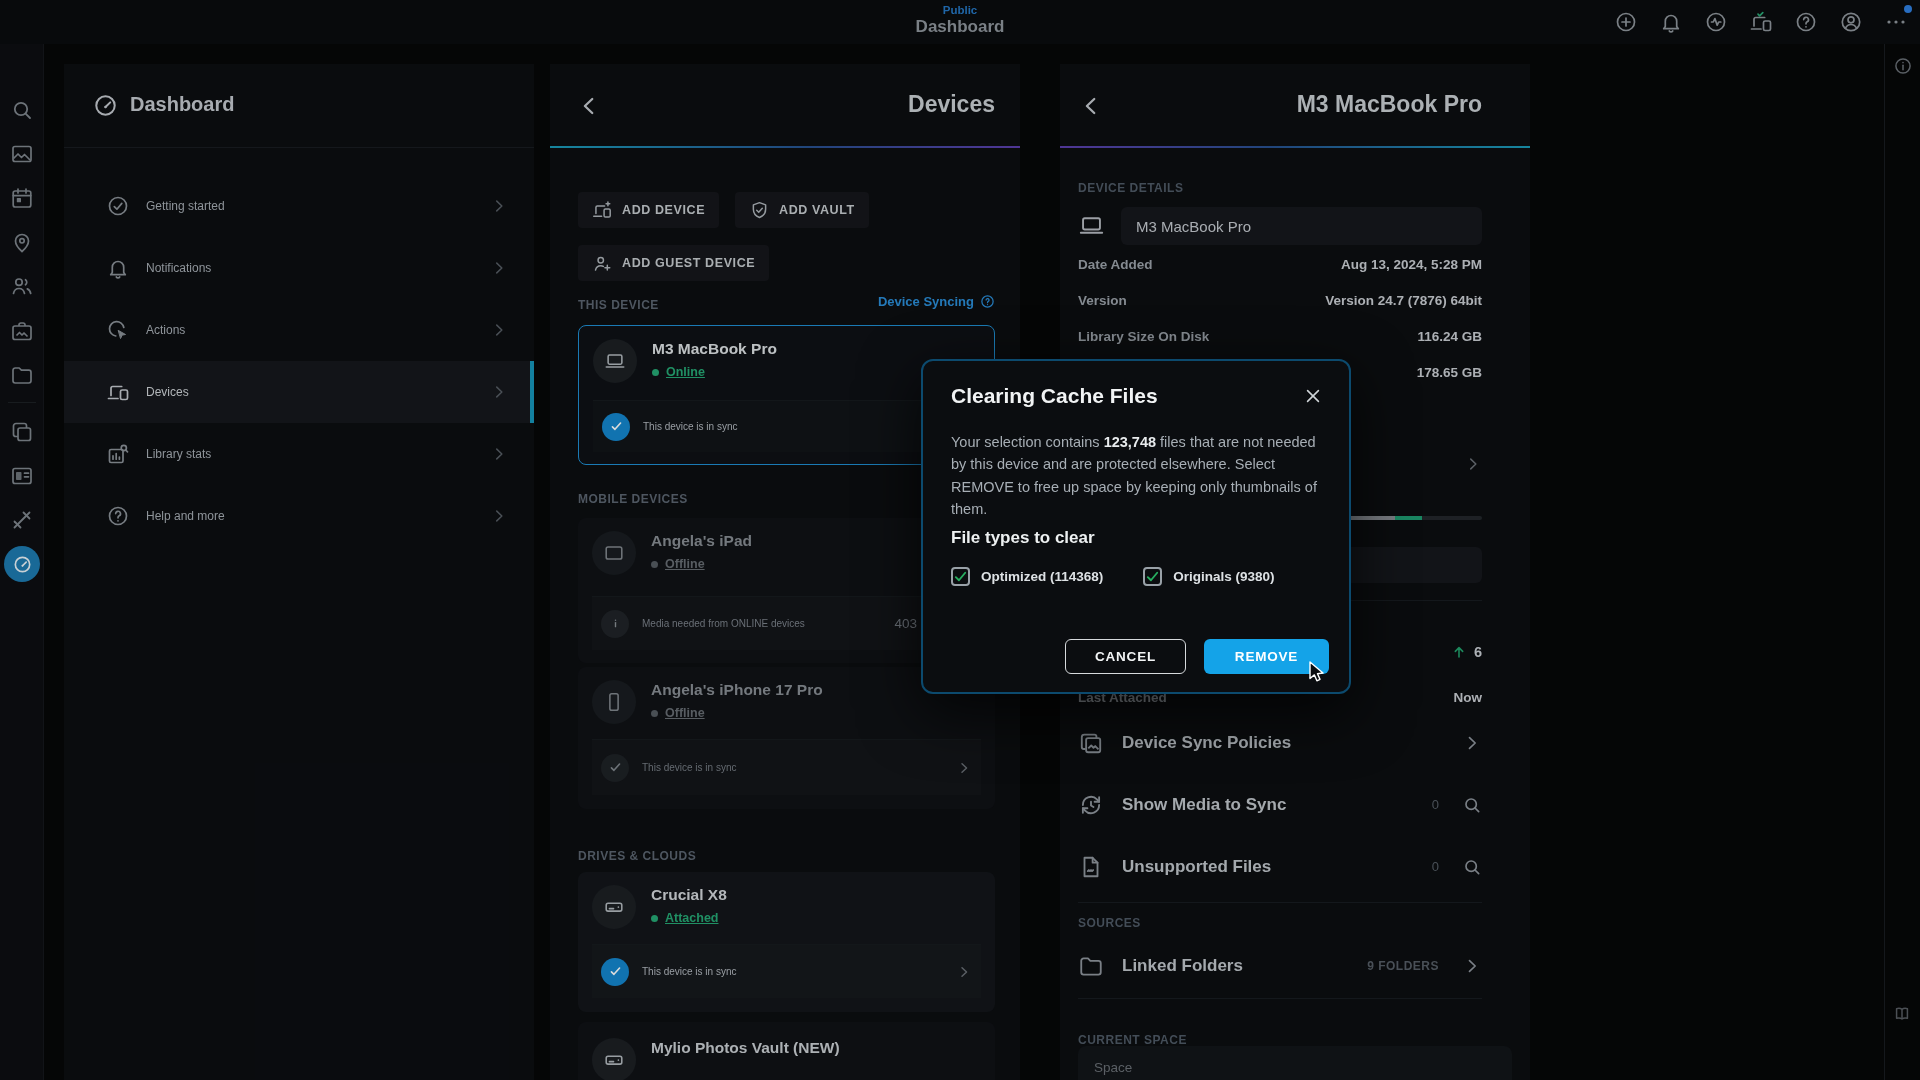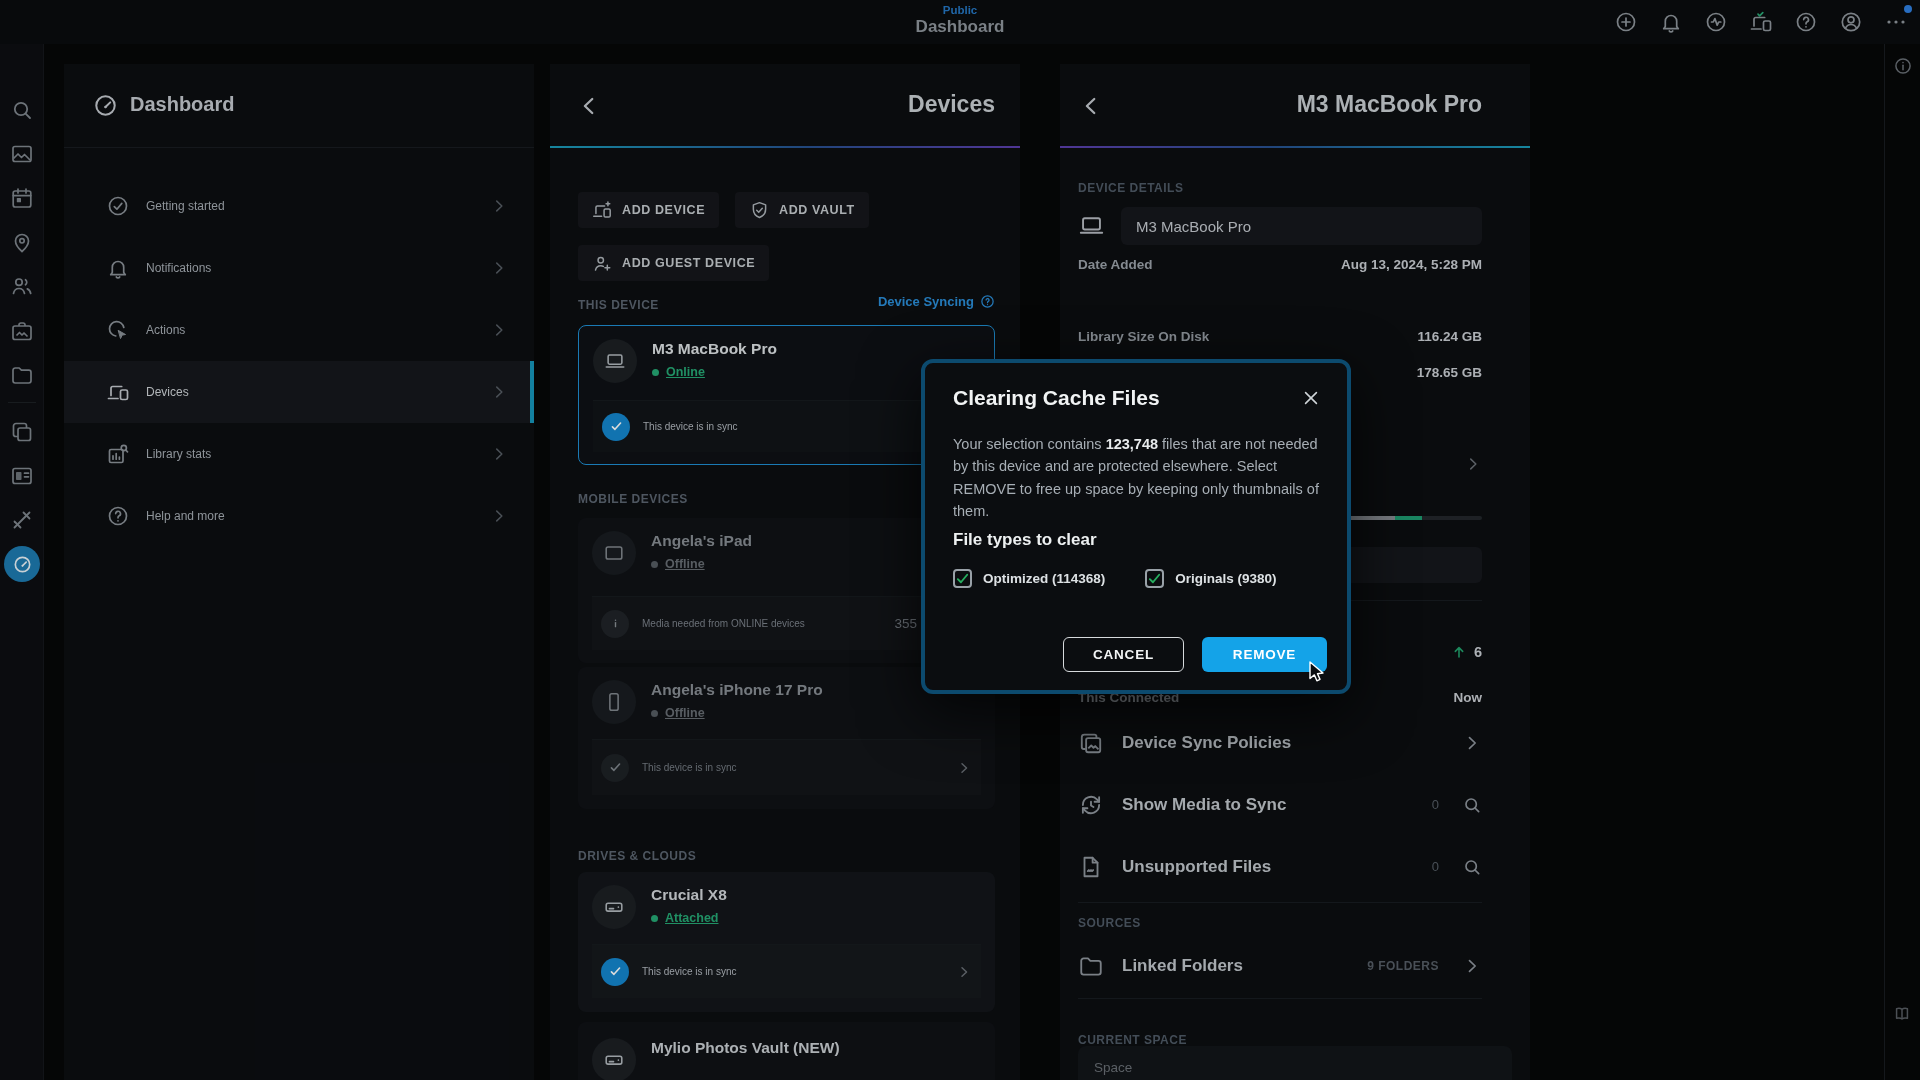--- a/index.html
+++ b/index.html
@@ -81,21 +81,21 @@
   .mr-count { position:absolute; right:91px; top:0; line-height:62px; font-size:13px; color:#565e66; }
   .mr-right { position:absolute; right:48px; top:21px; width:20px; height:20px; color:#8f969d; }
   .hdiv { position:absolute; left:18px; right:48px; height:1px; background:#181c21; }
 
   
   .rrail { position:absolute; left:1884px; top:44px; width:36px; height:1036px; border-left:1px solid #191d21; }
 
   
   .backdrop { position:absolute; inset:0; background:rgba(0,0,0,0.14); z-index:50; }
   .modal { position:absolute; left:921px; top:359px; width:430px; height:335px; z-index:60;
-    background:#0b0d10; border:4px solid #0c4a6e; border-radius:12px; box-shadow:0 18px 60px rgba(0,0,0,.75); }
+    background:#0b0d10; border:2px solid #0c4a6e; border-radius:12px; box-shadow:0 18px 60px rgba(0,0,0,.75); }
   .m-title { position:absolute; left:28px; top:23px; font-size:21px; font-weight:700; color:#f1f3f4; }
   .m-close { position:absolute; right:26px; top:25px; width:20px; height:20px; color:#cfd4d8; cursor:pointer; }
   .m-body { position:absolute; left:28px; top:70px; width:378px; font-size:14.5px; line-height:1.55; color:#a7aeb5; }
   .m-body b { color:#e8ebed; font-weight:700; }
   .m-sub { position:absolute; left:28px; top:167px; font-size:17px; font-weight:700; color:#edf0f1; }
   .m-checks { position:absolute; left:28px; top:206px; display:flex; gap:40px; }
   .m-check { display:flex; align-items:center; gap:11px; cursor:pointer; }
   .cb-box { width:19px; height:19px; border:2px solid #99a1a8; border-radius:4px; display:flex; align-items:center; justify-content:center; background:transparent; }
   .cb-lb { font-size:13.5px; font-weight:700; color:#dde1e4; }
   .m-btn { position:absolute; bottom:18px; height:35px; border-radius:6px; display:flex; align-items:center; justify-content:center;
@@ -426,21 +426,21 @@
         <span>Offline</span>
       </div>
       <div class="inner-row" style="top:78px; height:54px;">
         <span class="ir-circle" style="background:#202428; color:#8a9096;">
             <svg class="ic" width="15" height="15" viewBox="0 0 24 24" fill="none" stroke="currentColor" stroke-width="2.2" stroke-linecap="round">
               <path d="M12 10.5v6.5"></path>
               <circle cx="12" cy="6.8" r="1.2" fill="currentColor" stroke="none"></circle>
             </svg>
           </span>
         <span class="ir-text" style="color:#7b828a">Media needed from ONLINE devices</span>
-        <span style="position:absolute; right:64px; font-size:13.5px; color:#7b828a;">355</span>
+        <span style="position:absolute; right:64px; font-size:13.5px; color:#7b828a;">403</span>
       </div>
     </div>
 
     <div class="dev-card dim" style="top:603px; height:142px;">
       <div class="dc-avatar">
           <svg class="ic" width="22" height="22" viewBox="0 0 24 24" fill="none" stroke="currentColor" stroke-width="1.7">
             <rect x="7.5" y="3" width="9" height="18" rx="2"></rect>
           </svg>
         </div>
       <div class="dc-name">Angela's iPhone 17 Pro</div>
@@ -522,20 +522,24 @@
           <rect x="4.5" y="5.5" width="15" height="10" rx="1.5"></rect>
           <path d="M2.5 18.5h19"></path>
         </svg>
       </span>
     <input class="abs" style="left: 61px; top: 143px; width: 361px; height: 38px; background: rgb(22, 24, 28); border: none; border-radius: 6px; color: rgb(197, 202, 208); font-size: 15px; padding: 0px 15px; font-family: inherit;" value="M3 MacBook Pro">
 
     <div class="kv-row" style="top:182px">
       <span class="kv-l">Date Added</span>
       <span class="kv-v">Aug 13, 2024, 5:28 PM</span>
     </div>
+    <div class="kv-row" style="top:218px">
+      <span class="kv-l">Version</span>
+      <span class="kv-v">Version 24.7 (7876) 64bit</span>
+    </div>
     <div class="kv-row" style="top:254px">
       <span class="kv-l">Library Size On Disk</span>
       <span class="kv-v">116.24 GB</span>
     </div>
     <div class="kv-row" style="top:290px">
       <span class="kv-l"></span>
       <span class="kv-v">178.65 GB</span>
     </div>
 
     <span class="abs" style="left:404px; top:391px; width:18px; height:18px; color:#6a7076;">
@@ -556,21 +560,21 @@
     <div class="abs" style="right:48px; top:580px; display:flex; align-items:center; gap:7px;">
       <span style="width:16px; height:16px; color:#22a06c;">
           <svg class="ic" width="16" height="16" viewBox="0 0 24 24" fill="none" stroke="currentColor" stroke-width="2.4" stroke-linecap="round" stroke-linejoin="round">
             <path d="M12 19.5V5.5M6.5 11L12 5.5 17.5 11"></path>
           </svg>
         </span>
       <span style="font-size:14.5px; font-weight:700; color:#c9ced3;">6</span>
     </div>
 
     <div class="kv-row" style="top:615px">
-      <span class="kv-l">This Connected</span>
+      <span class="kv-l">Last Attached</span>
       <span class="kv-v">Now</span>
     </div>
 
     <div class="menu-row" style="top:648px">
       <span class="mr-ic">
           <svg class="ic" width="26" height="26" viewBox="0 0 24 24" fill="none" stroke="currentColor" stroke-width="1.7" stroke-linejoin="round">
             <rect x="7.5" y="7.5" width="13" height="13" rx="1.8"></rect>
             <path d="M9.5 17l2.7-2.7 2.1 2.1 1.6-1.6 3 3"></path>
             <path d="M17 7.5V6a1.8 1.8 0 0 0-1.8-1.8H5.8A2.3 2.3 0 0 0 3.5 6.5v9.3a1.8 1.8 0 0 0 1.8 1.7H7"></path>
           </svg>

